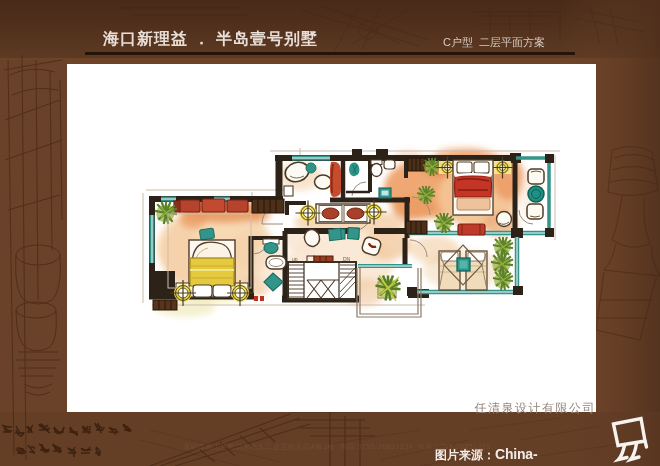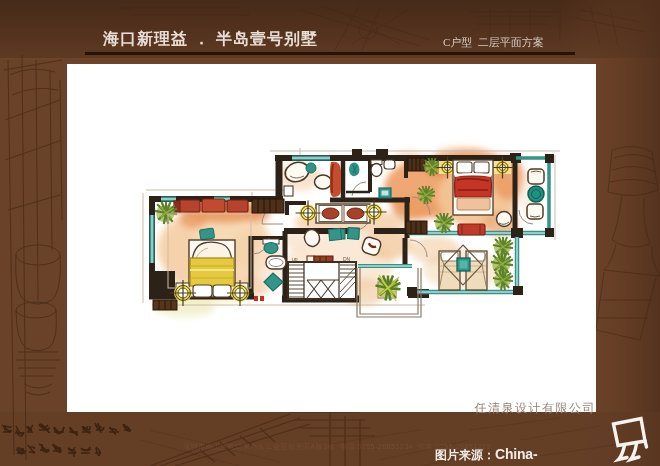--- a/index.html
+++ b/index.html
@@ -133,21 +133,21 @@
 <path d="M520,440 L600,426 M540,456 L620,444"></path>
 </g>
 </g>
 
 </svg>
 
 <div style="position:absolute;left:67px;top:64px;width:529px;height:348px;background:#ffffff;"></div>
 
 <div style="position:absolute;left:103px;top:29px;color:#e9ded6;font-size:16px;font-weight:bold;letter-spacing:1px;">海口新理益 ． 半岛壹号别墅</div>
 
-<div style="position:absolute;left:443px;top:35px;color:#d8ccc2;font-size:11px;font-family:Liberation Serif, serif;">C户型&nbsp;&nbsp;二层平面方案</div>
+<div style="position:absolute;left:443px;top:35px;color:#d8ccc2;font-size:11px;">C户型&nbsp;&nbsp;二层平面方案</div>
 
 <div style="position:absolute;left:85px;top:52px;width:490px;height:3px;background:#241409;"></div>
 
 <svg id="plan" width="660" height="466" style="position:absolute;left:0;top:0">
 <defs>
         <filter id="soft" x="-40%" y="-40%" width="180%" height="180%">
           <feGaussianBlur stdDeviation="3"></feGaussianBlur>
         </filter>
         <filter id="soft2" x="-40%" y="-40%" width="180%" height="180%">
           <feGaussianBlur stdDeviation="1.6"></feGaussianBlur>

